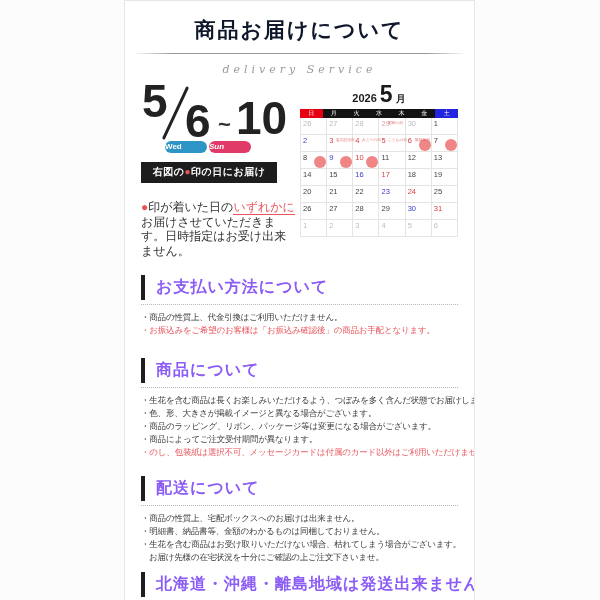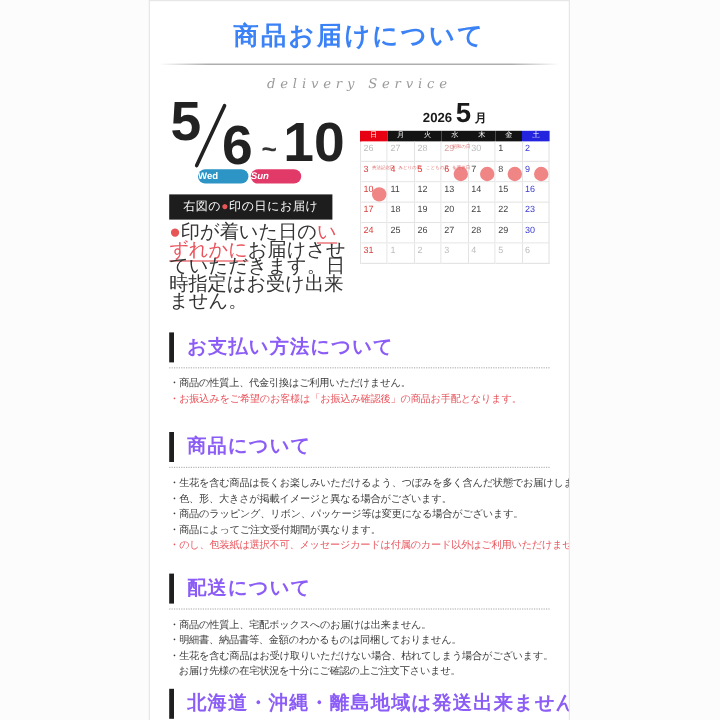--- a/index.html
+++ b/index.html
@@ -3,56 +3,56 @@
 <meta charset="utf-8">
 <style>
   * { margin:0; padding:0; box-sizing:border-box; }
   html,body { width:600px; height:600px; background:#fcfcfc; font-family:"Liberation Sans","DejaVu Sans",sans-serif; }
   .card { position:relative; margin-left:124px; width:351px; height:600px; background:#fff;
           border-left:1px solid #e7e7e7; border-right:1px solid #e7e7e7; border-top:1px solid #e7e7e7;
           padding:15px 0 0 0; overflow:hidden; }
 
   
   .page-title { font-family:"DejaVu Serif","Liberation Serif",serif; font-size:21px; font-weight:bold;
-                color:#3b82f6; text-align:center; letter-spacing:2px; }
+                color:#0f172a; text-align:center; letter-spacing:2px; }
   .title-rule { height:1px; margin:9px 8px 0 8px;
                 background:linear-gradient(90deg,rgba(150,150,150,0),#9a9a9a 12%,#9a9a9a 88%,rgba(150,150,150,0)); }
   .subtitle { margin-top:9px; text-align:center; font-family:"DejaVu Serif","Liberation Serif",serif;
               font-style:italic; font-size:11px; color:#9a9a9a; letter-spacing:4px; }
 
   
   .delivery { display:flex; margin-top:7px; padding:0 16px; }
   .dcol { width:156px; flex:none; }
   .date-wrap { position:relative; height:74px; color:#222; font-weight:bold; }
   .d-month { position:absolute; left:1px; top:-5px; font-size:46px; line-height:1; }
   .slash { position:absolute; left:33px; top:1px; width:3px; height:58px; background:#222; transform:rotate(25deg); border-radius:2px; }
   .d-from { position:absolute; left:44px; top:15px; font-size:46px; line-height:1; }
   .d-tilde { position:absolute; left:77px; top:31px; font-size:22px; line-height:1; color:#333; }
   .d-to { position:absolute; left:95px; top:12px; font-size:46px; line-height:1; }
   .pill { position:absolute; top:58px; width:42px; height:12px; border-radius:7px; color:#fff;
           font-size:8px; line-height:12px; text-align:left; font-weight:bold; }
   .pill-wed { left:24px; }
   .pill-sun { left:68px;font-style:italic; }
   .badge { margin-top:5px; width:136px; background:#1d1d1d; color:#fff; font-size:10px;
-           text-align:center; padding:3px 0 4px 0; letter-spacing:0.5px; font-weight:normal; }
-  .note { margin-top:4px; width:154px; font-size:16px; line-height:14.5px; color:#333; }
+           text-align:center; padding:3px 0 4px 0; letter-spacing:0.5px; font-weight:bold; }
+  .note { margin-top:17px; width:154px; font-size:12px; line-height:14.5px; color:#333; }
   .red-dot { color:#e85555; }
   .note-em { color:#e8545c; border-bottom:1px solid #e8545c; }
 
   
   .cal { width:176px; margin-left:3px; }
   .cal-title { display:flex; justify-content:center; align-items:baseline; gap:3px; color:#1a1a1a; margin-bottom:3px; }
   .cal-year { font-size:11px; font-weight:bold; }
   .cal-month { font-size:23px; font-weight:bold; line-height:1; }
   .cal-month-suffix { font-size:10px; font-weight:bold; }
   .cal-head { display:grid; grid-template-columns:repeat(7,1fr); }
   .cal-head div { height:9px; line-height:9px; font-size:6px; text-align:center; color:#fff; background:#131313; }
   .cal-head .h-sun { background:#e60012; }
   .cal-head .h-sat { background:#2424de; }
-  .cal-grid { display:grid; grid-template-columns:repeat(7,1fr); border-left:1px solid #e4e4e4; }
+  .cal-grid { display:grid; grid-template-columns:repeat(6,1fr); border-left:1px solid #e4e4e4; }
   .cc { position:relative; height:17px; border-right:1px solid #e4e4e4; border-bottom:1px solid #e4e4e4;
         font-size:7.5px; padding:1px 0 0 2px; color:#444; background:#fff; }
   .cc .n { position:relative; z-index:1; }
   .cc.sun .n { color:#d8413f; }
   .cc.sat .n { color:#3b3bd0; }
   .cc.hol .n { color:#d8413f; }
   .cc.out .n { color:#bcbcbc; }
   .cc.outh .n { color:#dfa0a0; }
   .hl { position:absolute; top:2px; left:9px; font-size:6px; color:#e06a6a; transform:scale(0.62); transform-origin:0 0; white-space:nowrap; z-index:1; font-style:normal; }
   .circle { position:absolute; right:0px; bottom:0px; width:12px; height:12px; border-radius:50%; background:#ef8585; z-index:0; }

